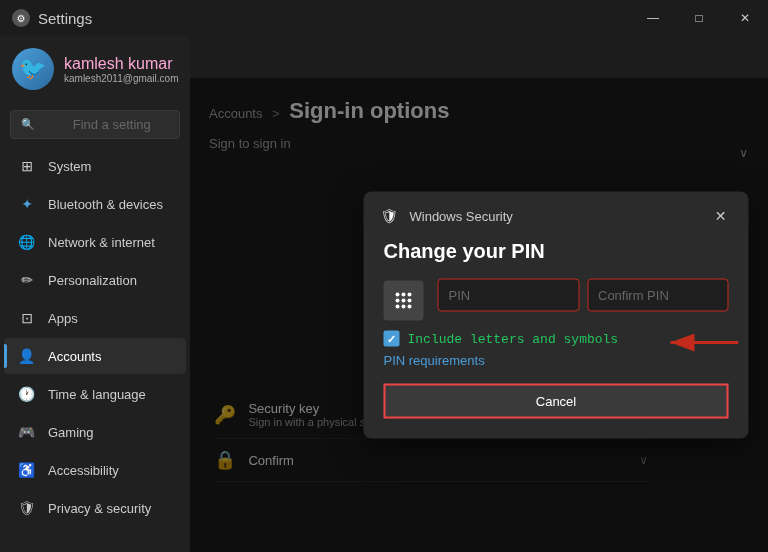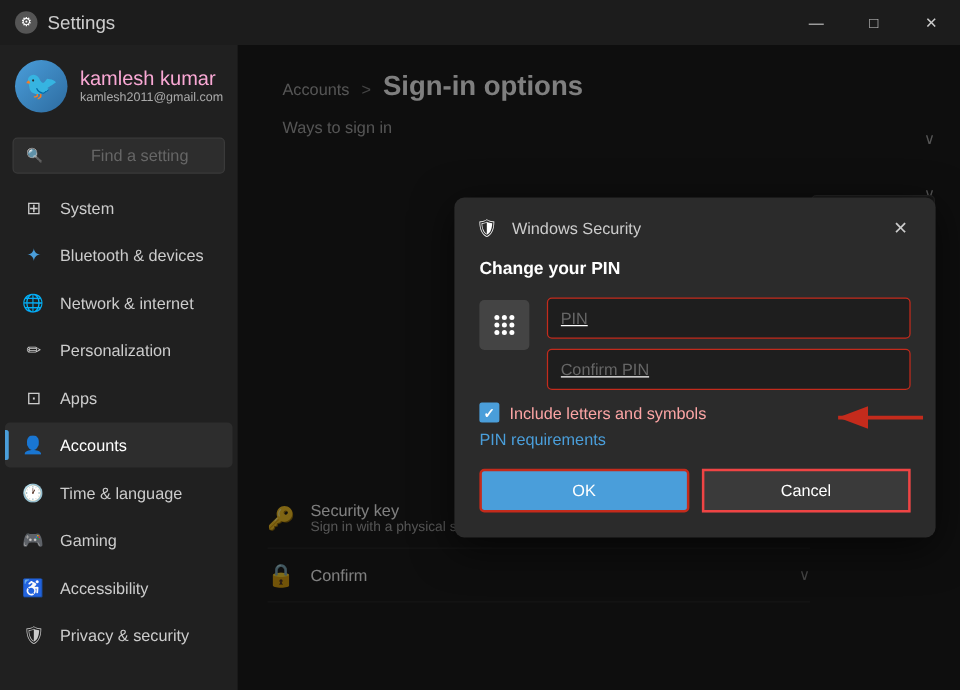--- a/index.html
+++ b/index.html
@@ -129,23 +129,24 @@
       width: 18px; height: 18px;
       display: flex; align-items: center; justify-content: center;
       font-size: 14px;
       flex-shrink: 0;
     }
 
     
     .main-content {
       flex: 1;
       background: #1c1c1c;
-      padding: 20px 36px;
+      padding: 20px 19px;
       position: relative;
       overflow: hidden;
+      margin-top: 42px;
     }
     .breadcrumb {
       font-size: 13px;
       color: #aaa;
       margin-bottom: 2px;
     }
     .breadcrumb .current { color: #fff; font-weight: 700; font-size: 22px; }
     .breadcrumb .separator { margin: 0 6px; color: #888; }
     .section-subtitle {
       font-size: 13px;
@@ -221,42 +222,42 @@
       display: flex; align-items: center; justify-content: center;
       cursor: pointer;
       color: #ccc;
       font-size: 14px;
       border-radius: 4px;
     }
     .dialog-body {
       padding: 4px 20px 20px;
     }
     .dialog-heading {
-      font-size: 14px;
+      font-size: 20px;
       font-weight: 600;
       color: #fff;
       margin-bottom: 16px;
     }
 
     
     .pin-icon-row {
       display: flex;
       align-items: flex-start;
       gap: 14px;
     }
     .pin-icon {
       width: 40px; height: 40px;
       background: #444;
       border-radius: 4px;
       display: flex; align-items: center; justify-content: center;
       font-size: 20px;
       flex-shrink: 0;
       margin-top: 2px;
     }
-    .pin-fields { flex: 1; display: flex; flex-direction: column; gap: 8px; text-decoration: underline; }
+    .pin-fields { flex: 1; display: flex; flex-direction: row; gap: 8px; }
 
     .pin-input {
       width: 100%;
       background: #1e1e1e;
       border: 1.5px solid #c42b1c;
       border-radius: 4px;
       padding: 8px 10px;
       color: #fff;
       font-size: 13px;
       outline: none;
@@ -271,21 +272,21 @@
       margin: 8px 0 4px;
     }
     .checkbox-box {
       width: 16px; height: 16px;
       background: #4a9eda;
       border-radius: 2px;
       display: flex; align-items: center; justify-content: center;
       flex-shrink: 0;
     }
     .checkbox-check { color: #fff; font-size: 11px; font-weight: bold; }
-    .checkbox-label { font-size: 13px; color: #fca5a5; }
+    .checkbox-label { font-size: 13px; color: #22c55e; font-family: Liberation Mono, monospace; }
 
     .pin-requirements-link {
       color: #4a9eda;
       font-size: 13px;
       cursor: pointer;
       text-decoration: none;
       display: inline-block;
       margin: 6px 0 16px;
     }
 
@@ -398,21 +399,21 @@
       <span>Privacy &amp; security</span>
     </div>
   </div>
 
   <div class="main-content">
     <div class="breadcrumb">
       <span>Accounts</span>
       <span class="separator">&gt;</span>
       <span class="current">Sign-in options</span>
     </div>
-    <div class="section-subtitle">Ways to sign in</div>
+    <div class="section-subtitle">Sign to sign in</div>
 
     <div style="position:absolute; right:20px; top:68px; color:#aaa; font-size:12px; display:flex; flex-direction:column; gap:30px;">
       <span>∨</span>
       <span>∨</span>
       <span>∧</span>
     </div>
 
     <div class="side-actions">
       <button class="action-btn">Change PIN</button>
       <button class="action-btn">Remove</button>
@@ -487,19 +488,18 @@
                 </marker>
               </defs>
               <line x1="80" y1="18" x2="12" y2="18" stroke="#c42b1c" stroke-width="3" marker-end="url(#arrowhead)"></line>
             </svg>
           </div>
         </div>
 
         <a class="pin-requirements-link">PIN requirements</a>
 
         <div class="dialog-buttons">
-          <button class="btn-ok">OK</button>
           <button class="btn-cancel">Cancel</button>
         </div>
       </div>
     </div>
   </div>
 </div>
 
 </body></html>

